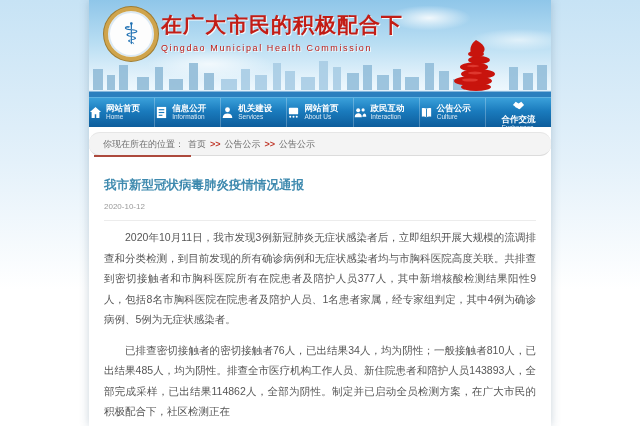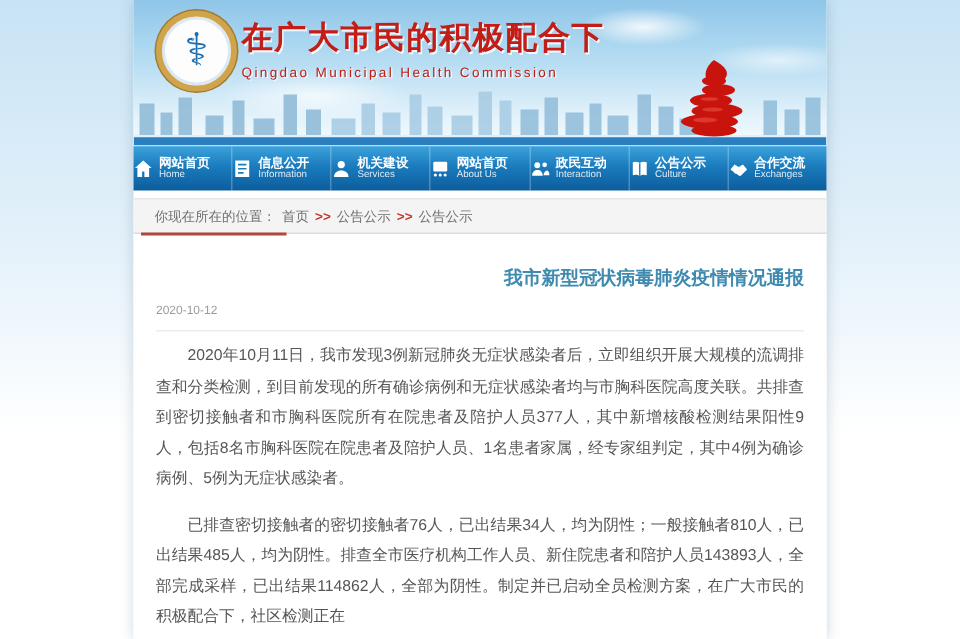--- a/index.html
+++ b/index.html
@@ -25,35 +25,35 @@
             text-shadow:1px 1px 0 rgba(255,255,255,.85);}
   .brand-en{font-size:9px;font-weight:normal;color:#c21d16;letter-spacing:1.6px;margin-top:4px;
             text-shadow:1px 1px 0 rgba(255,255,255,.85);}
   .skyline{position:absolute;left:0;bottom:0;display:block;}
   .sculpture{position:absolute;right:44px;bottom:3px;display:block;}
   
   .nav{display:flex;height:29px;background:linear-gradient(180deg,#3aa0da 0%,#1a7bbd 45%,#0d5d9c 100%);
        border-top:1px solid #5db3e2;}
   .nav-item{flex:1;display:flex;align-items:center;gap:4px;color:#fff;
             text-decoration:none;border-right:1px solid rgba(255,255,255,.25);cursor:pointer;}
-  .nav-item:last-child{border-right:none;}
+  .nav-item:last-child{border-right:none;flex-direction:column;}
   .nav-icon{flex:0 0 auto;}
   .nav-text{display:flex;flex-direction:column;}
   .nav-cn{font-size:8.5px;font-weight:bold;line-height:9px;white-space:nowrap;}
   .nav-en{font-size:6.5px;line-height:8px;opacity:.85;white-space:nowrap;}
   
   .crumb-bar{position:relative;margin-top:5px;height:22px;background:#f4f4f4;
              border-top:1px solid #e6e6e6;border-bottom:1px solid #dcdcdc;
-             display:flex;align-items:center;padding-left:14px;font-size:9px;color:#707070;gap:4px;}
+             display:flex;align-items:center;padding-left:14px;font-size:9px;color:#707070;gap:4px;border-radius:11px;}
   .crumb-bar a{color:#707070;text-decoration:none;cursor:pointer;}
   .crumb-sep{color:#c0392b;font-weight:bold;}
   .crumb-underline{position:absolute;left:5px;bottom:-2px;width:97px;height:2px;background:#ad4a3d;}
   
   .content{background:#fff;padding:17px 15px 0 15px;}
-  .article-title{margin:4px 0 8px 0;text-align:right;font-size:12.5px;font-weight:bold;color:#3f8aaf;}
+  .article-title{margin:4px 0 8px 0;text-align:left;font-size:12.5px;font-weight:bold;color:#3f8aaf;}
   .article-date{text-align:left;font-size:8px;color:#9a9a9a;}
   .title-divider{border:none;border-bottom:1px solid #ececec;margin:9px 0 6px 0;}
   .content p{margin:0 0 10px 0;font-size:10.5px;line-height:20.5px;color:#565656;
              text-indent:2em;text-align:justify;}
 </style>
 </head>
 <body>
 
 <div class="page">
   <div class="watermark">无痕浏览</div>

